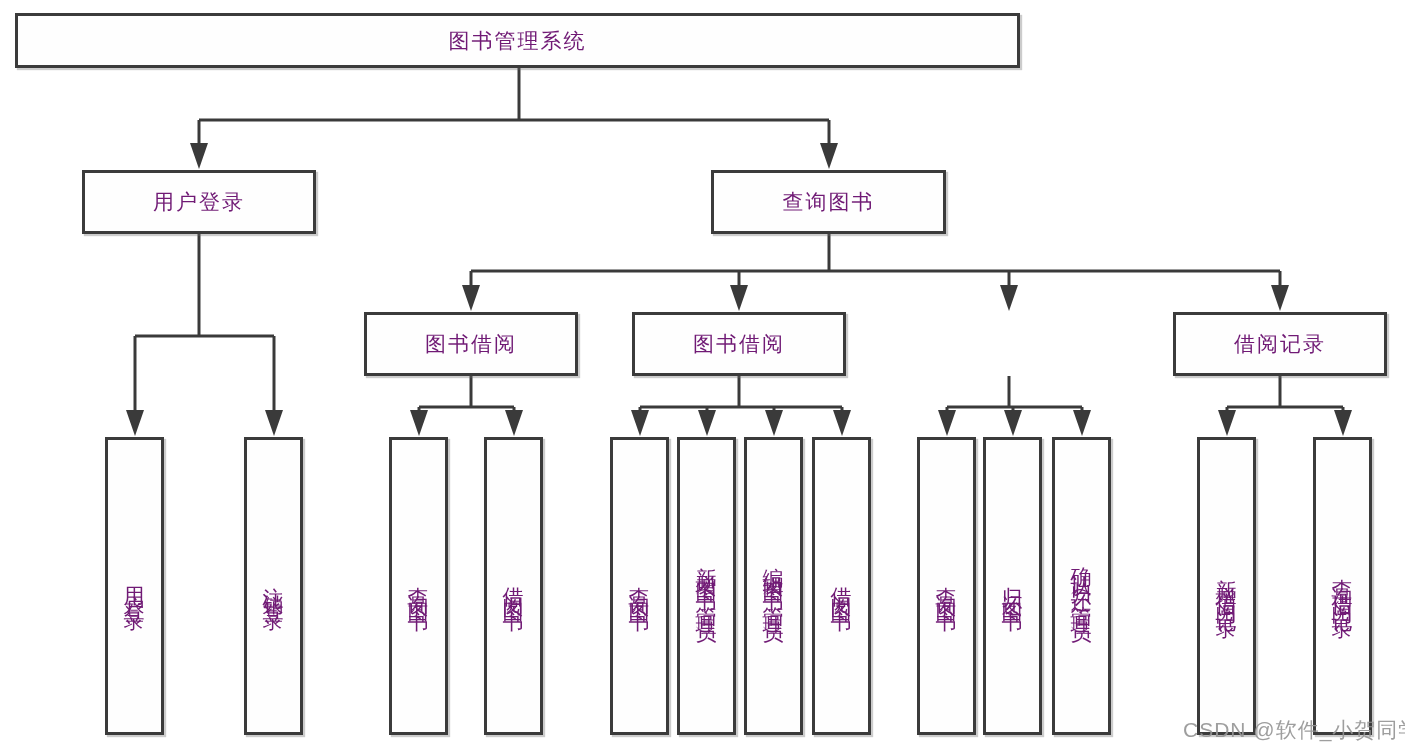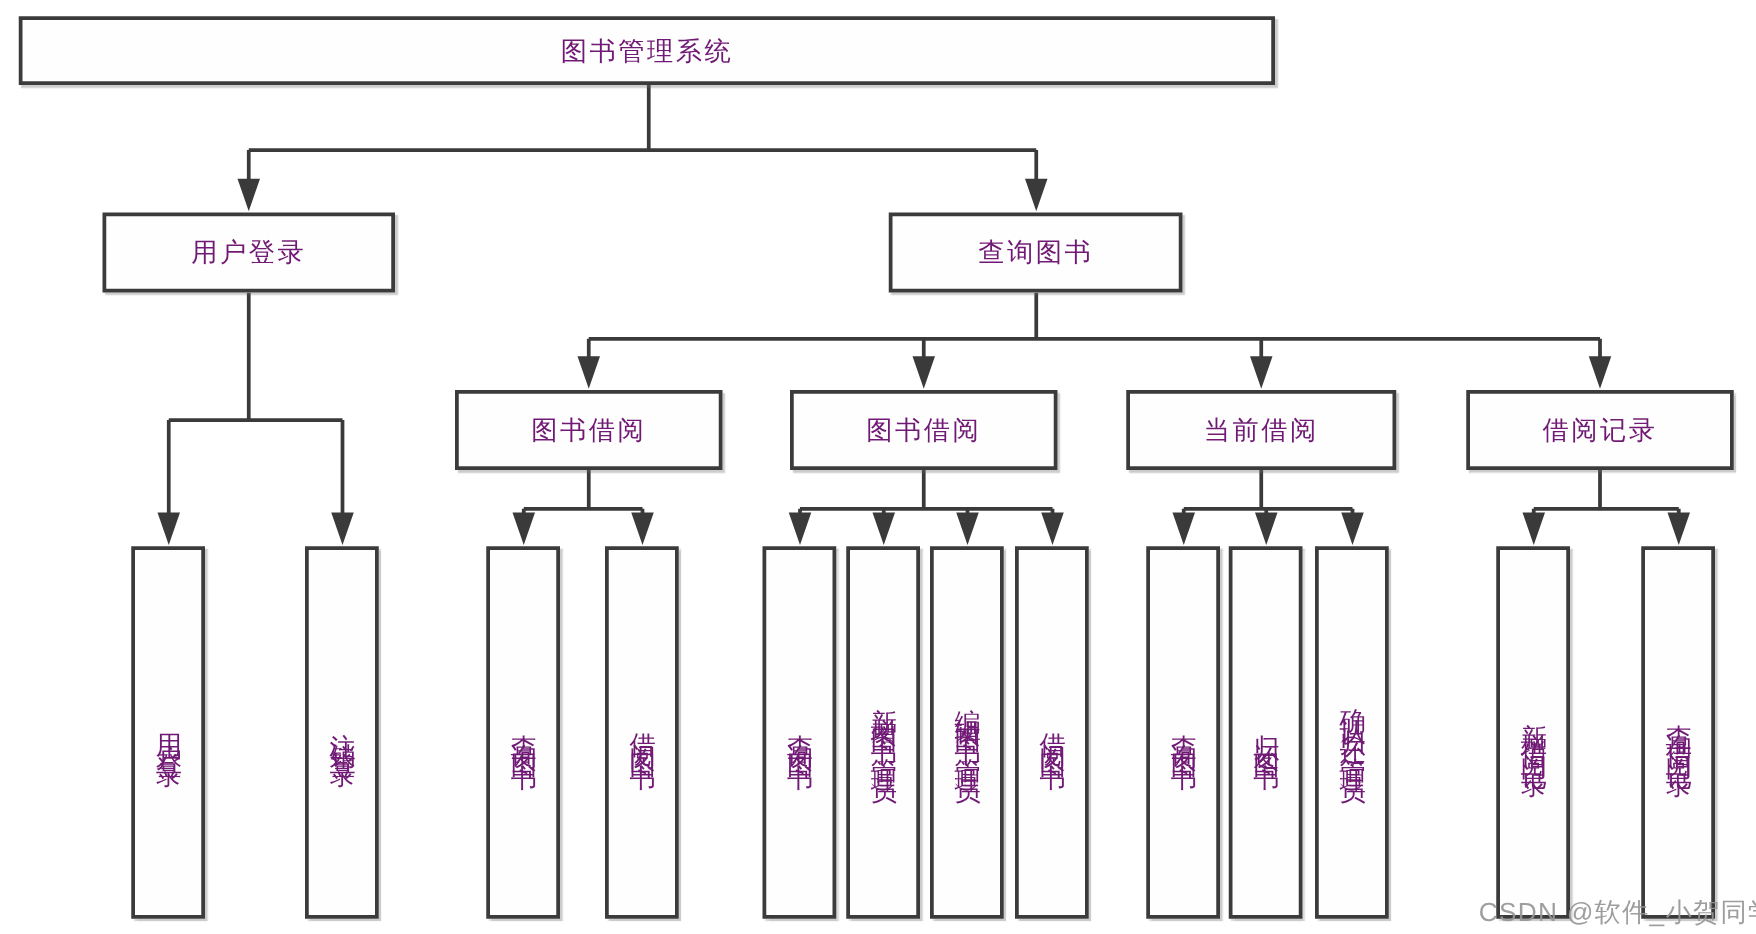--- a/index.html
+++ b/index.html
@@ -133,23 +133,20 @@
   <div class="box h" style="left:711px;top:170px;width:235px;height:64px">
     <span>查询图书</span>
   </div>
 
   <div class="box h" style="left:364px;top:312px;width:214px;height:64px">
     <span>图书借阅</span>
   </div>
   <div class="box h" style="left:632px;top:312px;width:214px;height:64px">
     <span>图书借阅</span>
   </div>
-  <div class="box h" style="left:901px;top:312px;width:216px;height:64px">
-    <span>当前借阅</span>
-  </div>
   <div class="box h" style="left:1173px;top:312px;width:214px;height:64px">
     <span>借阅记录</span>
   </div>
 
   <div class="box v" style="left:105px;top:437px;width:59px;height:298px">
     <span>用户登录</span>
   </div>
   <div class="box v" style="left:244px;top:437px;width:59px;height:298px">
     <span>注销登录</span>
   </div>

